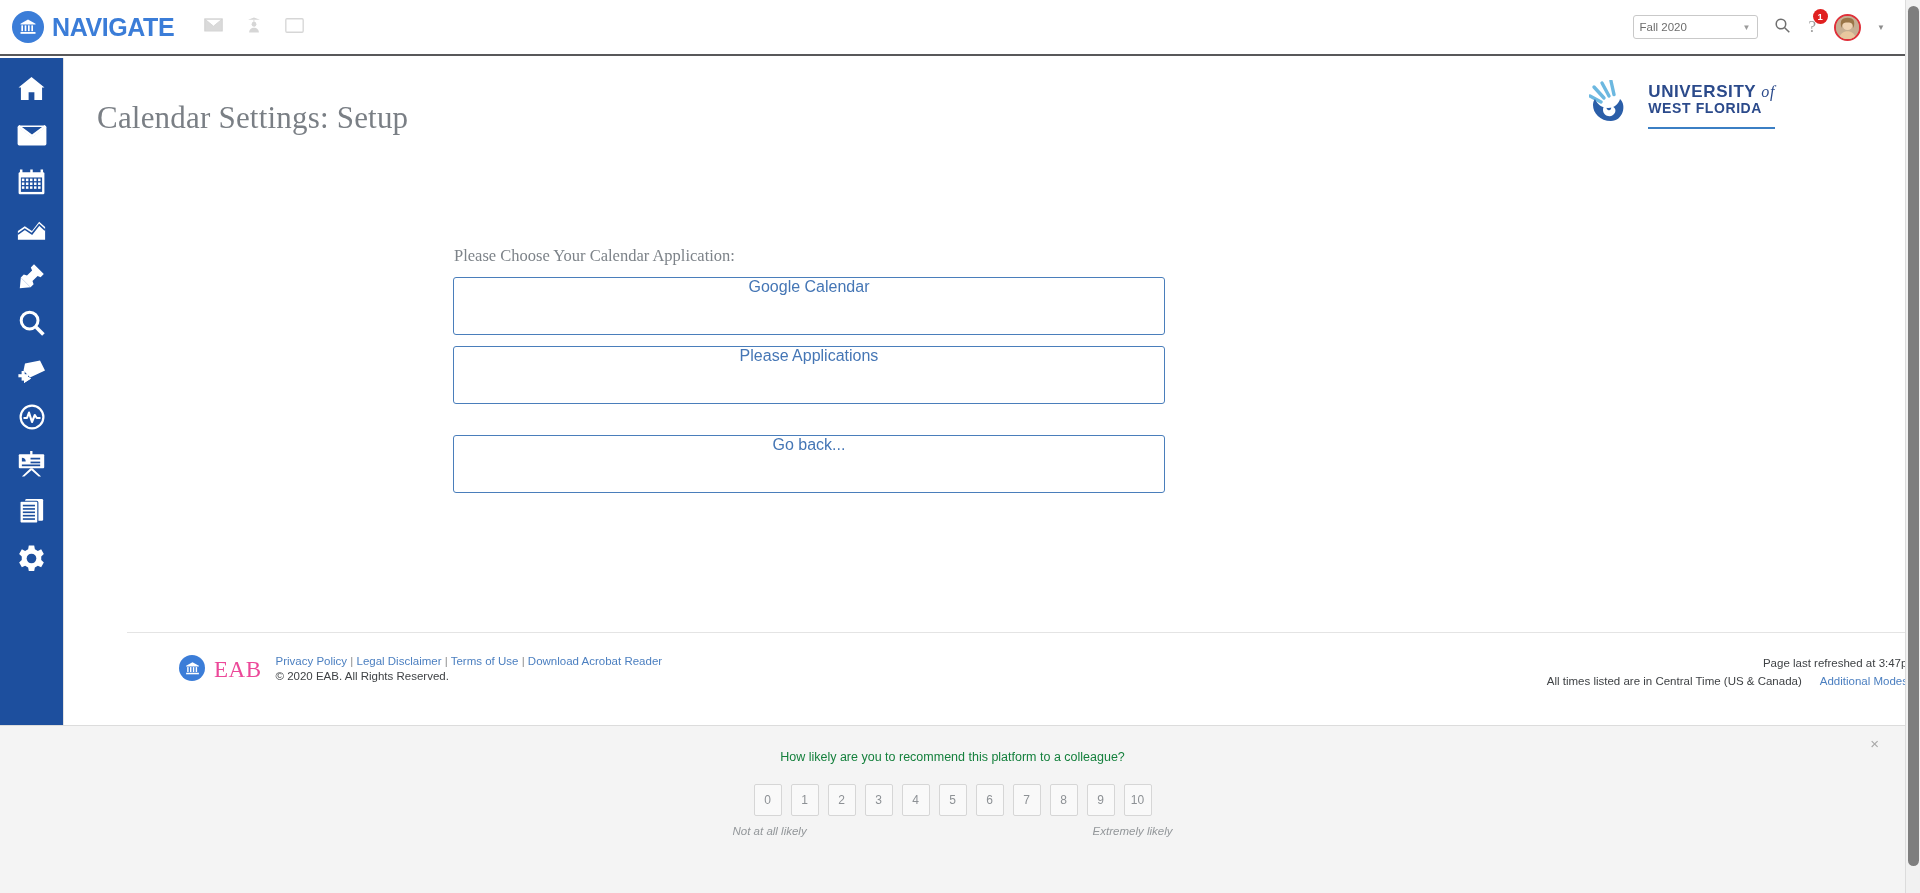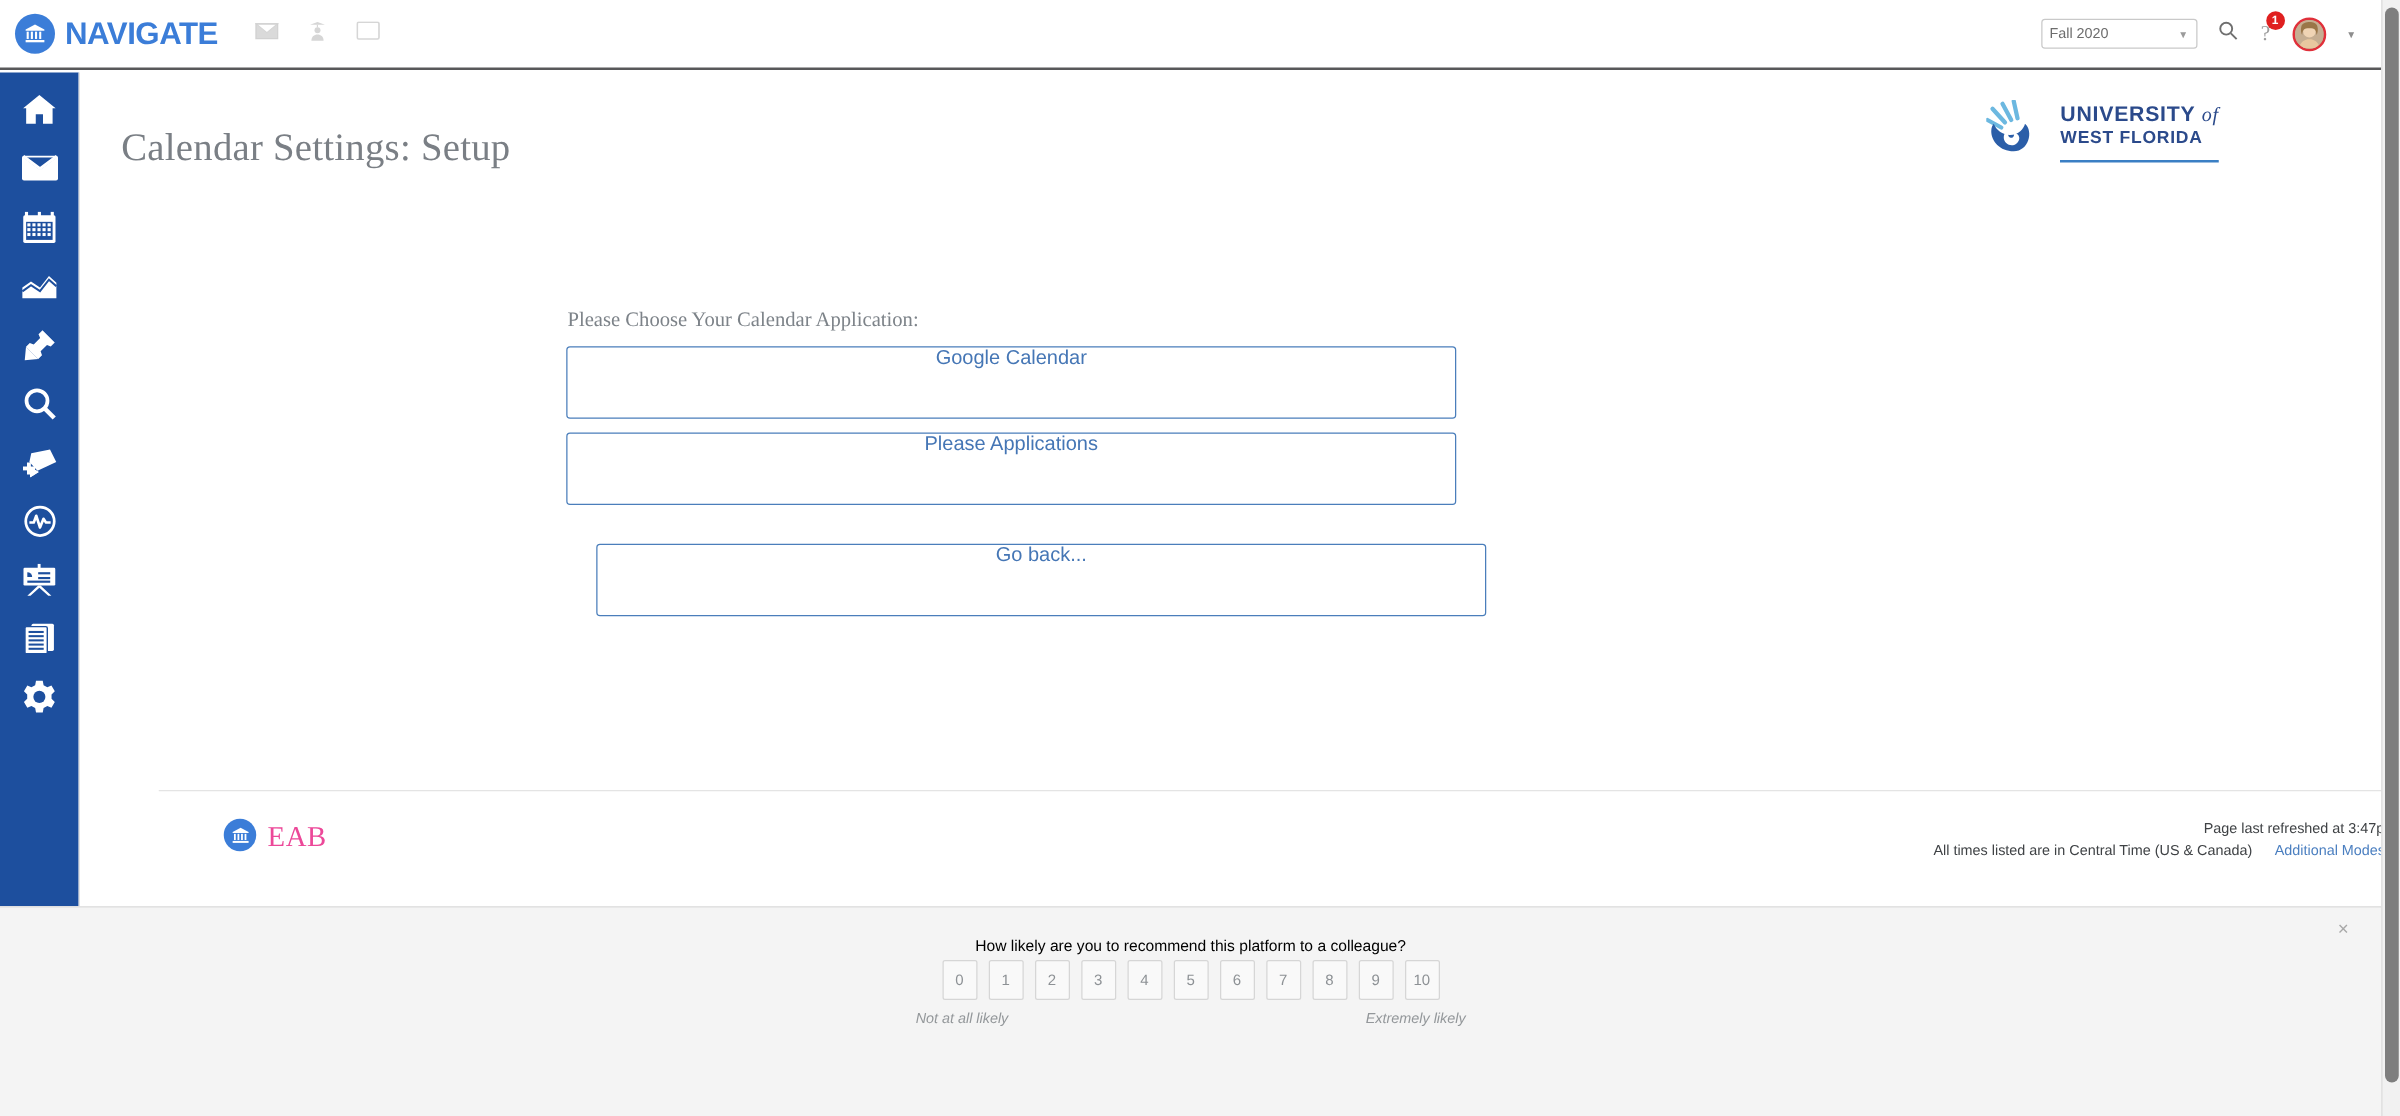--- a/index.html
+++ b/index.html
@@ -125,21 +125,21 @@
     width: 712px; height: 58px;
     border: 1.6px solid #4a7ebb;
     border-radius: 3px;
     background: #fff;
     color: #4576b5;
     font-size: 16px;
     display: flex; align-items: flex-start; justify-content: center;
     cursor: pointer;
     margin-bottom: 11px;
   }
-  #goback-btn { margin-top: 31px; margin-left: 24px; }
+  #goback-btn { margin-top: 31px; }
 
   
   #footer {
     position: absolute; bottom: 0; left: 63px;
     width: 1842px; height: 93px;
     border-top: 1px solid #e4e4e4;
     background: #ffffff;
   }
   #footer-left {
     position: absolute; top: 20px; left: 52px;
@@ -180,21 +180,21 @@
   #nps-close {
     position: absolute; top: 10px; right: 26px;
     font-size: 15px; color: #a8a8a8; cursor: pointer;
     line-height: 1;
   }
   #nps-inner {
     position: absolute; top: 24px; left: 0; right: 0;
     display: flex; flex-direction: column; align-items: center;
   }
   #nps-question {
-    font-size: 12.5px; color: #000000; margin-bottom: 4px;
+    font-size: 12.5px; color: #15803d; margin-bottom: 20px;
   }
   #nps-scale { display: flex; gap: 9px; }
   .nps-box {
     width: 28px; height: 32px;
     border: 1px solid #d6d6d6; border-radius: 2px;
     background: #f9f9f9;
     display: flex; align-items: center; justify-content: center;
     font-size: 12px; color: #8d9195;
     cursor: pointer;
   }
@@ -479,20 +479,32 @@
         <svg width="17" height="17" viewBox="0 0 24 24" fill="#ffffff">
           <path d="M12 3 L3 8 L3 9 L21 9 L21 8 Z"></path>
           <rect x="4.5" y="10" width="2" height="7"></rect>
           <rect x="8.5" y="10" width="2" height="7"></rect>
           <rect x="12.5" y="10" width="2" height="7"></rect>
           <rect x="16.5" y="10" width="2" height="7"></rect>
           <rect x="3" y="18" width="18" height="2.2"></rect>
         </svg>
       </div>
       <div id="eab-word">EAB</div>
+      <div id="footer-links-col">
+        <div id="footer-links">
+          <a>Privacy Policy</a>
+          <span class="sep">|</span>
+          <a>Legal Disclaimer</a>
+          <span class="sep">|</span>
+          <a>Terms of Use</a>
+          <span class="sep">|</span>
+          <a>Download Acrobat Reader</a>
+        </div>
+        <div id="footer-copy">© 2020 EAB. All Rights Reserved.</div>
+      </div>
     </div>
 
     <div id="footer-right">
       <div>Page last refreshed at 3:47pm</div>
       <div id="footer-right-row2">
         <span>All times listed are in Central Time (US &amp; Canada)</span>
         <span id="additional-modes">
           <span>Additional Modes</span>
           <span>▾</span>
         </span>

